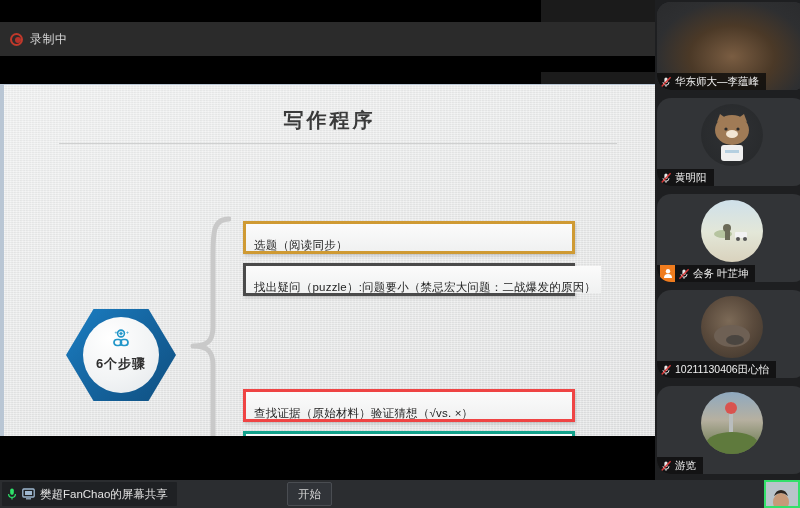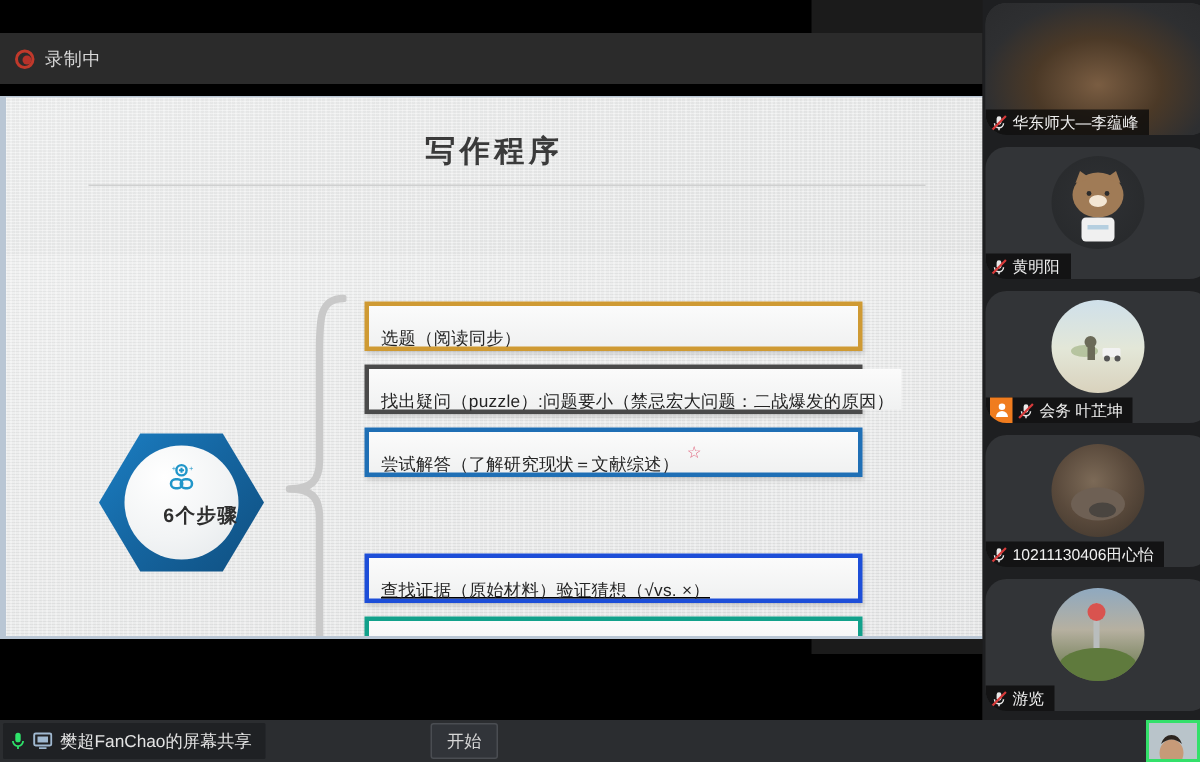--- a/index.html
+++ b/index.html
@@ -34,21 +34,21 @@
   }
   #rec-label{ color:#d8d8d8; font-size:12px; margin-left:7px; letter-spacing:.5px; }
 
   
   #letterbox-top{
     position:absolute; left:0; top:56px; width:655px; height:16px; background:#000;
   }
 
   
   #slide{
-    position:absolute; left:0; top:64px; width:655px; height:362px;
+    position:absolute; left:0; top:84px; width:655px; height:362px;
     background:#e8e9e9;
     border-left:4px solid #b9c6d4;
     border-top:1px solid #b9c6d4;
     border-bottom:2px solid #b9c6d4;
     overflow:hidden;
   }
   #slide::before{
     
     content:""; position:absolute; inset:0;
     background:
@@ -82,21 +82,21 @@
   .hex-inner{
     position:absolute; left:17px; top:10px; width:76px; height:76px;
     border-radius:50%;
     background:radial-gradient(circle at 35% 28%,#ffffff 0%,#f2f4f5 55%,#e3e7ea 100%);
   }
   .hex-icon{
     position:absolute; left:0; right:0; top:12px; text-align:center;
     line-height:1;
   }
   .hex-label{
-    position:absolute; left:0; right:0; top:38px; text-align:right;
+    position:absolute; left:0; right:0; top:38px; text-align:center;
     font-size:13px; font-weight:bold; color:#2e2e2e; letter-spacing:1px;
   }
 
   
   #brace{ position:absolute; left:183px; top:130px; width:44px; height:262px; }
 
   
   .step{
     position:absolute; left:239px; width:332px; height:33px;
     padding:3px;
@@ -243,29 +243,23 @@
       </div>
     </div>
 
     <div class="step" style="top: 178px; background: rgb(74, 74, 74);">
       <div class="step-inner">
         <span class="step-text">找出疑问（puzzle）:问题要小（禁忌宏大问题：二战爆发的原因）</span>
         <span class="star"></span>
       </div>
     </div>
 
-    <div class="step" style="top: 220px; background: rgb(31, 111, 181);">
-      <div class="step-inner">
-        <span class="step-text">尝试解答（了解研究现状＝文献综述）</span>
-        <span class="star">☆</span>
-      </div>
-    </div>
-
-
-    <div class="step" style="top: 304px; background: #1d4ed8; text-decoration: underline;">
+
+
+    <div class="step" style="top: 304px; background: #ef4444;">
       <div class="step-inner">
         <span class="step-text">查找证据（原始材料）验证猜想（√vs. ×）</span>
         <span class="star"></span>
       </div>
     </div>
 
     <div class="step" style="top: 346px; background: rgb(18, 161, 139);">
       <div class="step-inner">
         <span class="step-text">前述步骤，总结成提纲→升级成开题报告</span>
         <span class="star"></span>

